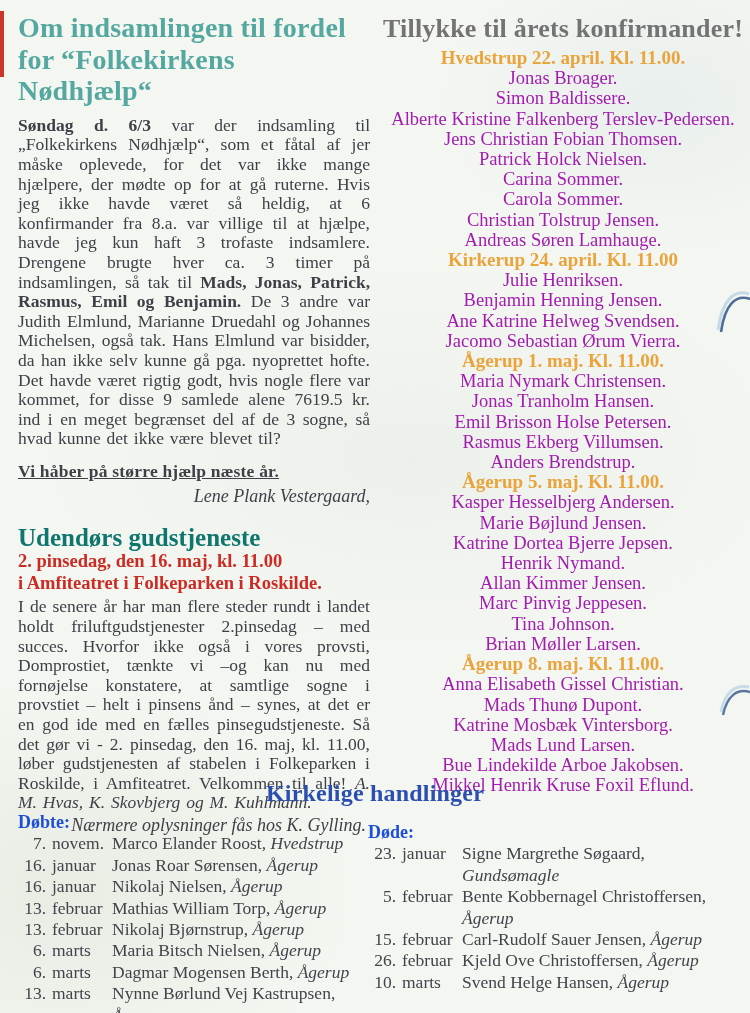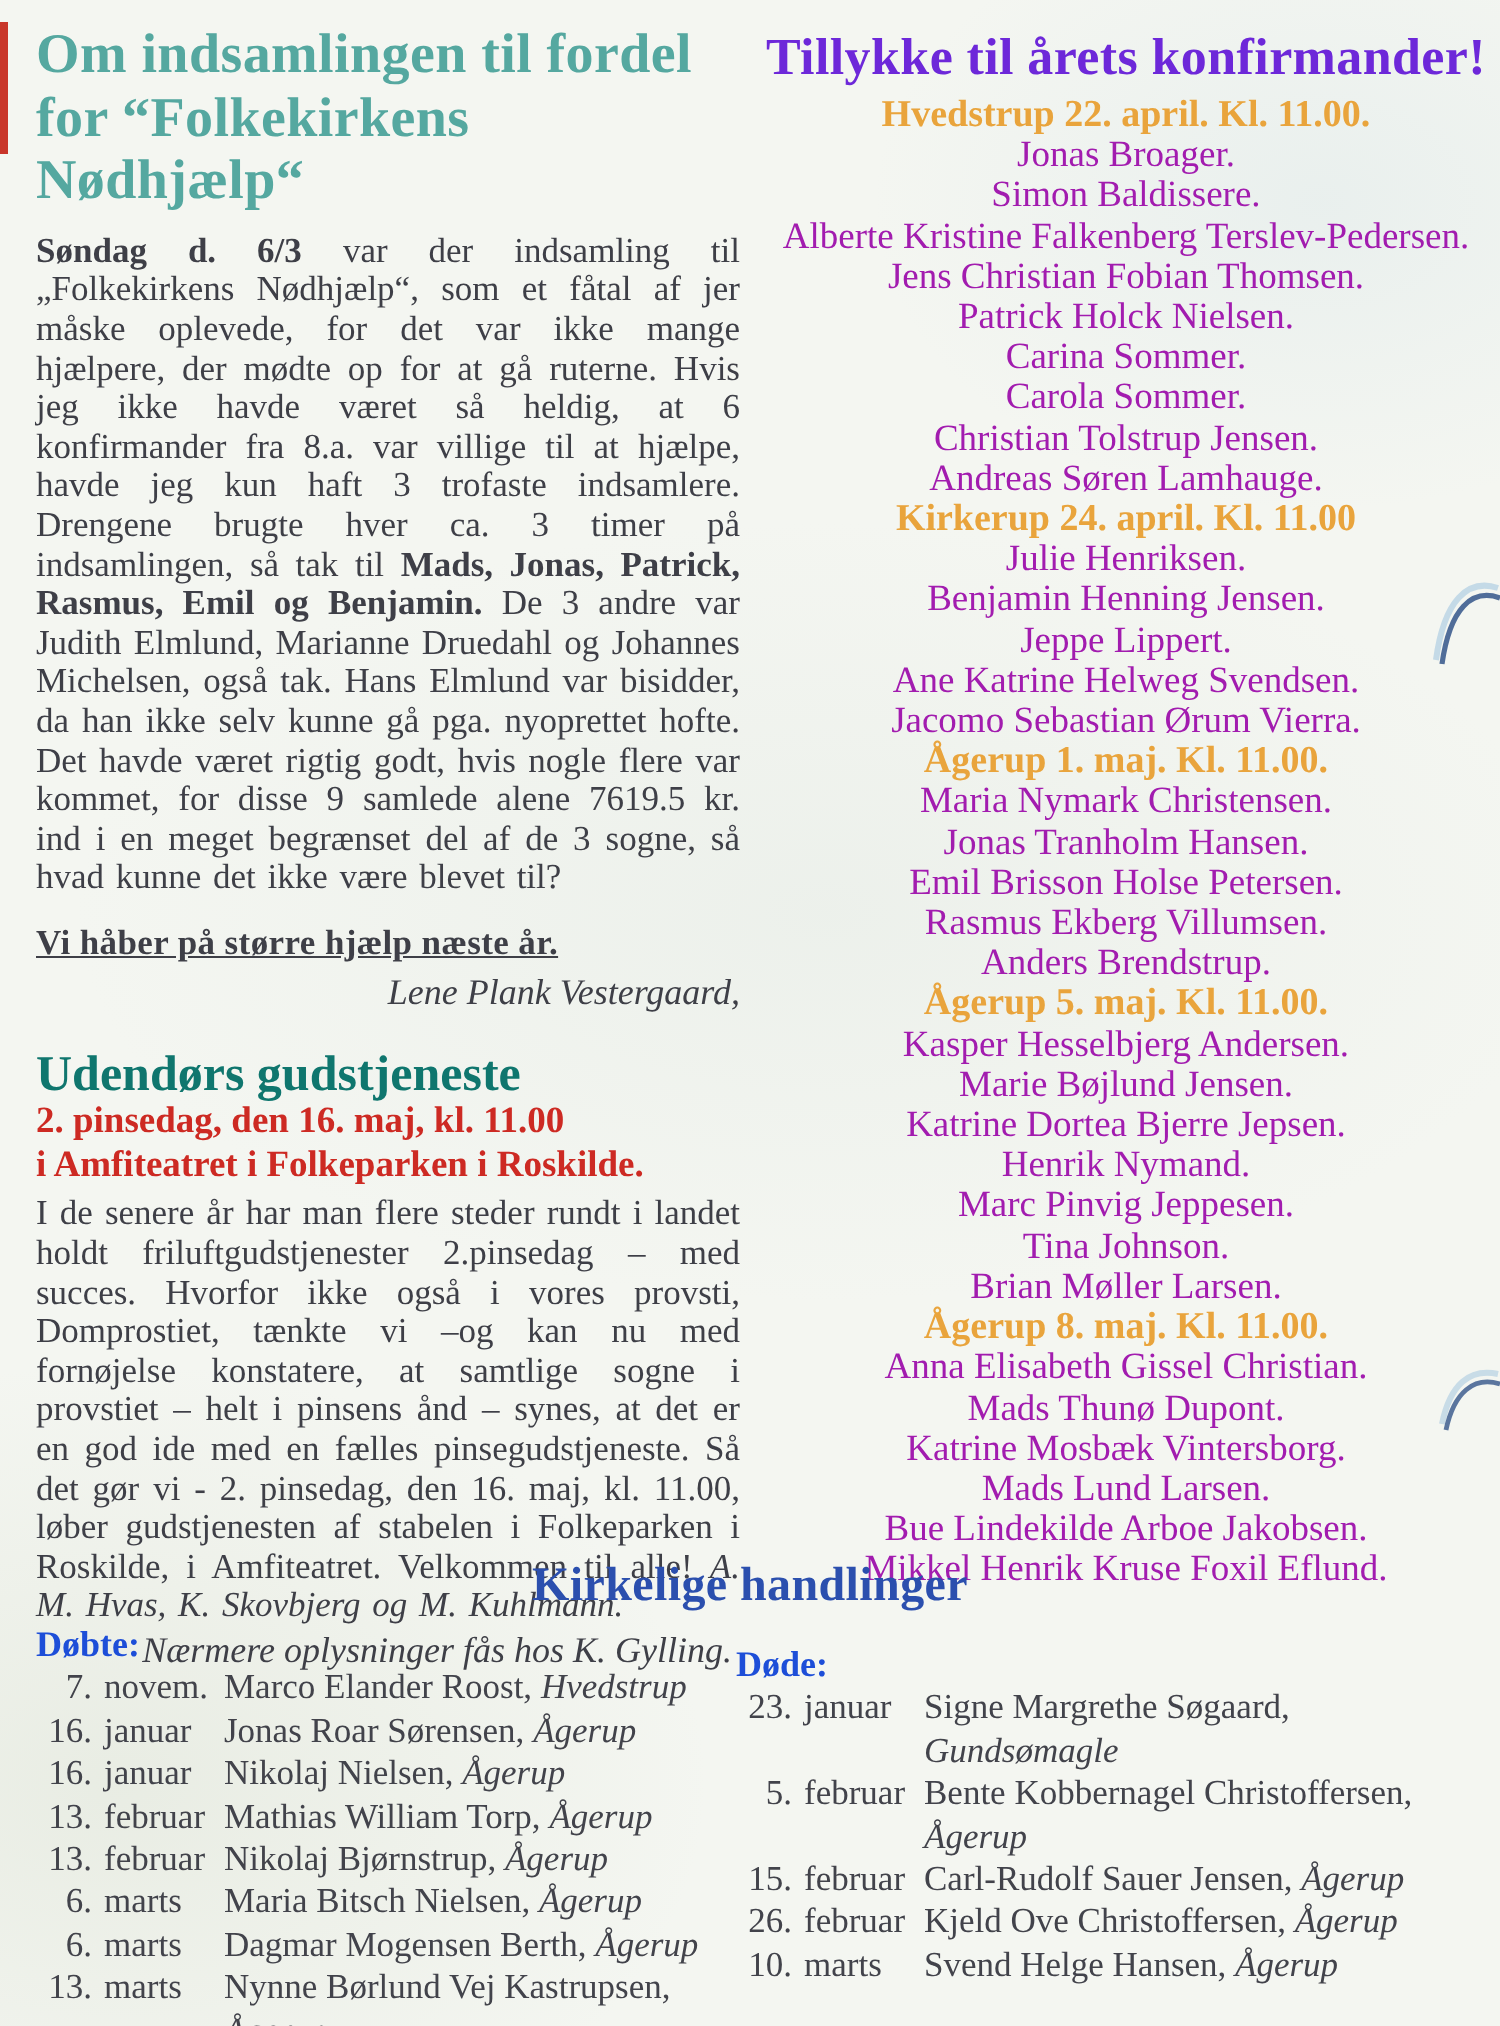--- a/index.html
+++ b/index.html
@@ -25,21 +25,21 @@
   .bold { font-weight:bold; }
   .hope-line { font-size:17.5px; margin-top:12px; }
   .hope-line u b { letter-spacing:.2px; }
   .sig-right { text-align:right; font-style:italic; font-size:18px; margin-top:4px; }
 
   .h-red { color:#0f766e; font-size:25px; font-weight:bold; margin-top:17px; line-height:1.1; }
   .red-sub { color:#cd2a23; font-weight:bold; font-size:18.5px; line-height:1.16; }
   .note-right { text-align:right; font-style:italic; font-size:18px; margin-top:2px; padding-right:4px; }
   .italic { font-style:italic; }
 
-  .conf-title { color:#6d28d9; font-size:26px; font-weight:bold; margin-bottom:4px; letter-spacing:.2px; }
+  .conf-title { color:#737373; font-size:26px; font-weight:bold; margin-bottom:4px; letter-spacing:.2px; }
   .group-header { color:#e9a43c; font-weight:bold; font-size:19px; line-height:20.2px; }
   .name-line { font-size:18.5px; line-height:20.2px; color:#a21caf; }
 
   .acts { position:absolute; top:780px; left:0; width:750px; }
   .acts-title { text-align:center; color:#2b4fae; font-size:24px; font-weight:bold; letter-spacing:.2px; }
   .acts-cols { display:flex; margin-top:5px; }
   .acts-col { font-size:17.5px; line-height:21.4px; color:#42434b; }
   .acts-col-left { width:358px; padding-left:18px; }
   .acts-col-right { width:380px; padding-left:10px; padding-top:10px; }
   .acts-label { font-weight:bold; color:#1d4ed8; font-size:18px; }
@@ -93,34 +93,34 @@
         <div class="name-line">Alberte Kristine Falkenberg Terslev-Pedersen.</div>
         <div class="name-line">Jens Christian Fobian Thomsen.</div>
         <div class="name-line">Patrick Holck Nielsen.</div>
         <div class="name-line">Carina Sommer.</div>
         <div class="name-line">Carola Sommer.</div>
         <div class="name-line">Christian Tolstrup Jensen.</div>
         <div class="name-line">Andreas Søren Lamhauge.</div>
         <div class="group-header">Kirkerup 24. april. Kl. 11.00</div>
         <div class="name-line">Julie Henriksen.</div>
         <div class="name-line">Benjamin Henning Jensen.</div>
-        <div class="name-line">Jeppe Lippert.</div>
         <div class="name-line">Ane Katrine Helweg Svendsen.</div>
         <div class="name-line">Jacomo Sebastian Ørum Vierra.</div>
         <div class="group-header">Ågerup 1. maj. Kl. 11.00.</div>
         <div class="name-line">Maria Nymark Christensen.</div>
         <div class="name-line">Jonas Tranholm Hansen.</div>
         <div class="name-line">Emil Brisson Holse Petersen.</div>
         <div class="name-line">Rasmus Ekberg Villumsen.</div>
         <div class="name-line">Anders Brendstrup.</div>
         <div class="group-header">Ågerup 5. maj. Kl. 11.00.</div>
         <div class="name-line">Kasper Hesselbjerg Andersen.</div>
         <div class="name-line">Marie Bøjlund Jensen.</div>
         <div class="name-line">Katrine Dortea Bjerre Jepsen.</div>
         <div class="name-line">Henrik Nymand.</div>
+        <div class="name-line">Allan Kimmer Jensen.</div>
         <div class="name-line">Marc Pinvig Jeppesen.</div>
         <div class="name-line">Tina Johnson.</div>
         <div class="name-line">Brian Møller Larsen.</div>
         <div class="group-header">Ågerup 8. maj. Kl. 11.00.</div>
         <div class="name-line">Anna Elisabeth Gissel Christian.</div>
         <div class="name-line">Mads Thunø Dupont.</div>
         <div class="name-line">Katrine Mosbæk Vintersborg.</div>
         <div class="name-line">Mads Lund Larsen.</div>
         <div class="name-line">Bue Lindekilde Arboe Jakobsen.</div>
         <div class="name-line">Mikkel Henrik Kruse Foxil Eflund.</div>

